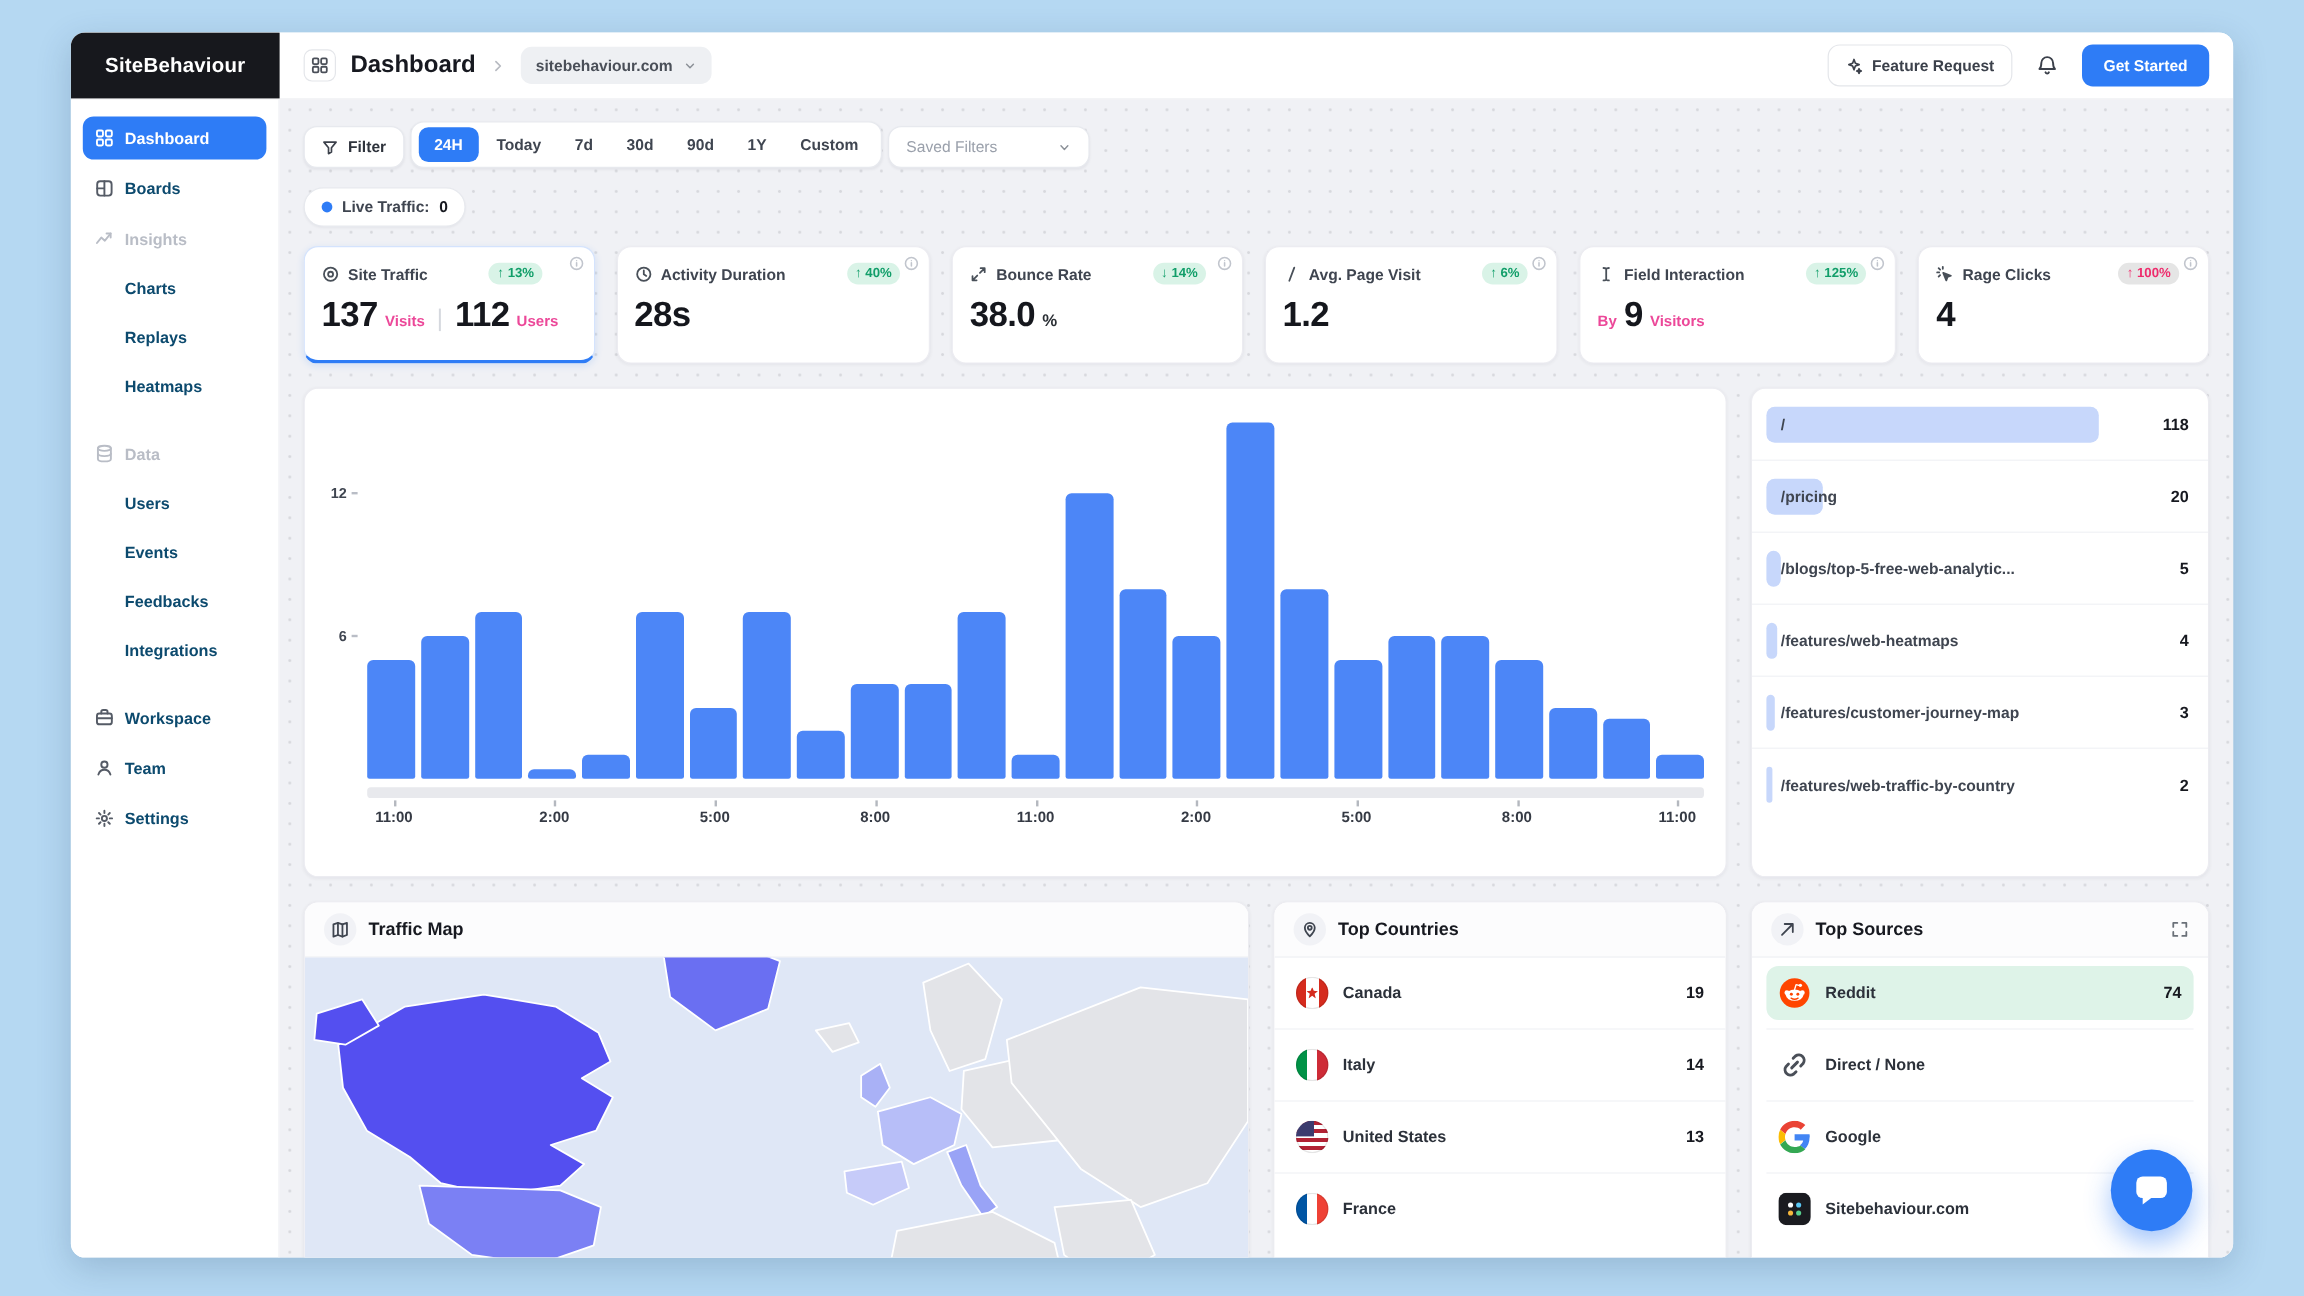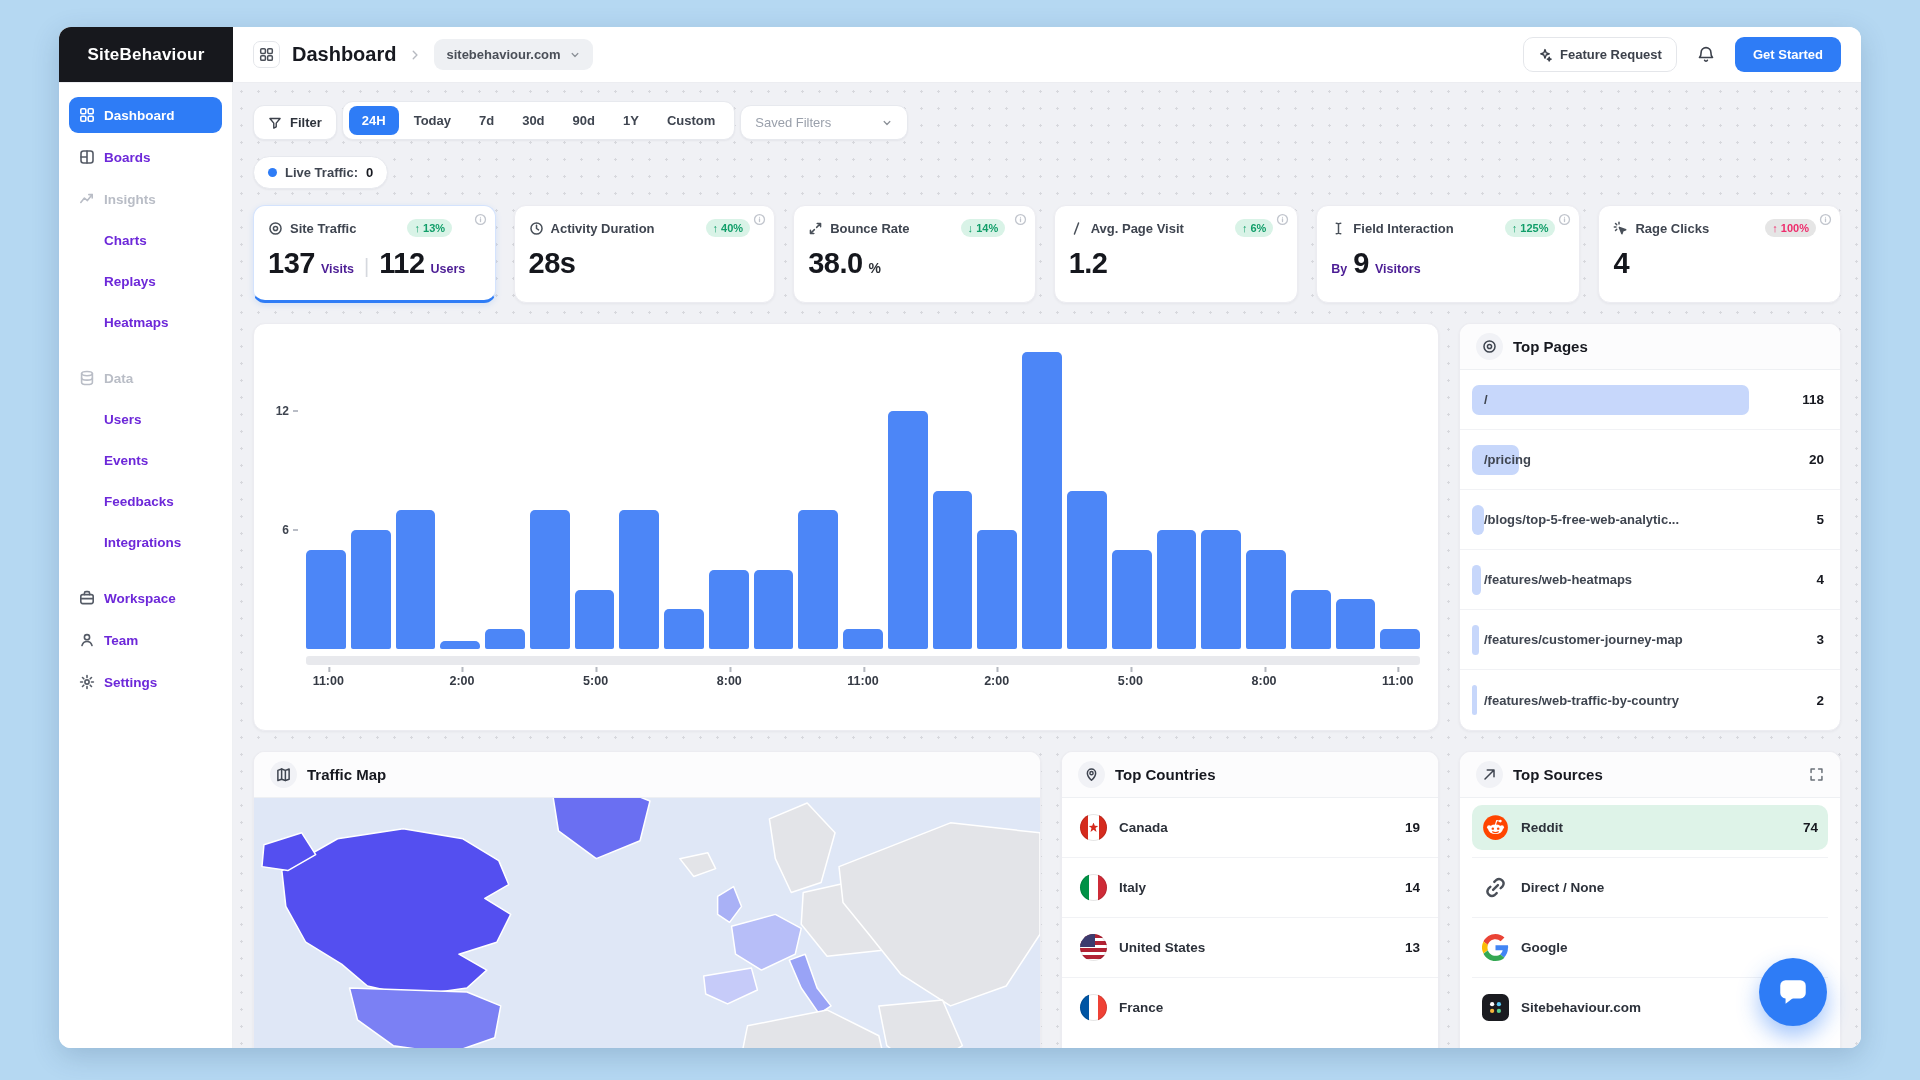--- a/index.html
+++ b/index.html
@@ -27,21 +27,21 @@
   .feature-pill .icon { width: 14px; height: 14px; color: #3c414b; }
   .bell-btn { width: 34px; height: 34px; border: none; background: transparent; color: #3c414b; padding: 7px; cursor: pointer; }
   .primary-btn { background: #2e7cf6; color: #fff; border: none; border-radius: 9px; padding: 10px 18px;
                  font-size: 13px; font-weight: 700; cursor: pointer; font-family: inherit; }
 
   
   .body-row { flex: 1; display: flex; min-height: 0; }
   .sidebar { width: 174px; flex: 0 0 174px; background: #fff; border-right: 1px solid #eef0f3;
              padding: 14px 10px; display: flex; flex-direction: column; gap: 6px; }
   .sb-item { display: flex; align-items: center; gap: 9px; padding: 10px 10px; border-radius: 9px;
-             font-size: 13.5px; font-weight: 600; color: #6d28d9; cursor: pointer; }
+             font-size: 13.5px; font-weight: 600; color: #0c4a6e; cursor: pointer; }
   .sb-icon { width: 16px; height: 16px; flex: 0 0 16px; color: #555b66; }
   .sb-item.active { background: #2e7cf6; color: #fff; }
   .sb-item.active .sb-icon { color: #fff; }
   .sb-item.section { color: #b9bdc6; cursor: default; }
   .sb-item.section .sb-icon { color: #b9bdc6; }
   .sb-item.indent { padding-left: 35px; }
   .gap-before { margin-top: 14px; }
 
   .main { flex: 1; position: relative; background: #f0f1f5;
           background-image: radial-gradient(#d7d8dd 1px, transparent 1.3px); background-size: 17px 17px;
@@ -72,21 +72,21 @@
   .card.active { border: 1px solid #d4e3fd; border-bottom: 3px solid #2e7cf6; box-shadow: 0 2px 6px rgba(46,124,246,.14); }
   .card .info { position: absolute; top: 7px; right: 8px; width: 13px; height: 13px; color: #c1c5cd; }
   .card-top { display: flex; align-items: center; gap: 7px; padding-right: 10px; }
   .m-icon { width: 15px; height: 15px; flex: 0 0 15px; color: #495059; }
   .card-title { font-size: 13px; color: #3f4550; font-weight: 600; white-space: nowrap; }
   .badge { margin-left: auto; font-size: 11px; font-weight: 700; padding: 3px 7px; border-radius: 12px; white-space: nowrap; }
   .badge.green { background: #d9f3e7; color: #119e69; margin-left: 44px; }
   .badge.red { background: #e5e5e5; color: #ee2c6c; }
   .card-value { margin-top: 10px; display: flex; align-items: baseline; gap: 6px; font-weight: 800; color: #15171d; }
   .card-value .num { font-size: 29px; letter-spacing: -0.5px; }
-  .card-value .unit { font-size: 12.5px; color: #4c1d95; font-weight: 600; }
+  .card-value .unit { font-size: 12.5px; color: #ec4899; font-weight: 600; }
   .card-value .unit.dark { color: #2c3036; font-weight: 700; font-size: 14px; }
   .card-value .vdiv { color: #d5d8de; font-weight: 400; font-size: 20px; margin: 0 4px; }
 
   
   .content-grid { margin-top: 20px; display: grid; grid-template-columns: 1fr 382px; gap: 20px; align-items: start; }
   .col-left { display: flex; flex-direction: column; gap: 20px; min-width: 0; }
   .col-right { display: flex; flex-direction: column; gap: 20px; }
   .panel { background: #fff; border: 1px solid #ececf1; border-radius: 12px; box-shadow: 0 1px 3px rgba(18,22,33,.05); overflow: hidden; }
   .panel-head { display: flex; align-items: center; gap: 10px; padding: 10px 16px; height: 46px;
                 border-bottom: 1px solid #eef0f3; background: #fcfcfd; }
@@ -593,29 +593,20 @@
                       <span class="cname">France</span>
                       <span class="cval"></span>
                     </div>
                   </div>
               </section>
             </div>
           </div>
 
           <div class="col-right">
             <section class="panel pages-panel">
-              <div class="panel-head">
-                <span class="ph-icon icon">
-                    <svg viewBox="0 0 16 16">
-                      <circle cx="8" cy="8" r="5.9"></circle>
-                      <circle cx="8" cy="8" r="2.2"></circle>
-                    </svg>
-                  </span>
-                <h2>Top Pages</h2>
-              </div>
               <div class="rows">
                   <div class="tp-row">
                     <div class="tp-bar" style="width: 73%;"></div>
                     <span class="tp-path">/</span>
                     <span class="tp-val">118</span>
                   </div>
                   <div class="tp-row">
                     <div class="tp-bar" style="width: 12.3729%;"></div>
                     <span class="tp-path">/pricing</span>
                     <span class="tp-val">20</span>

